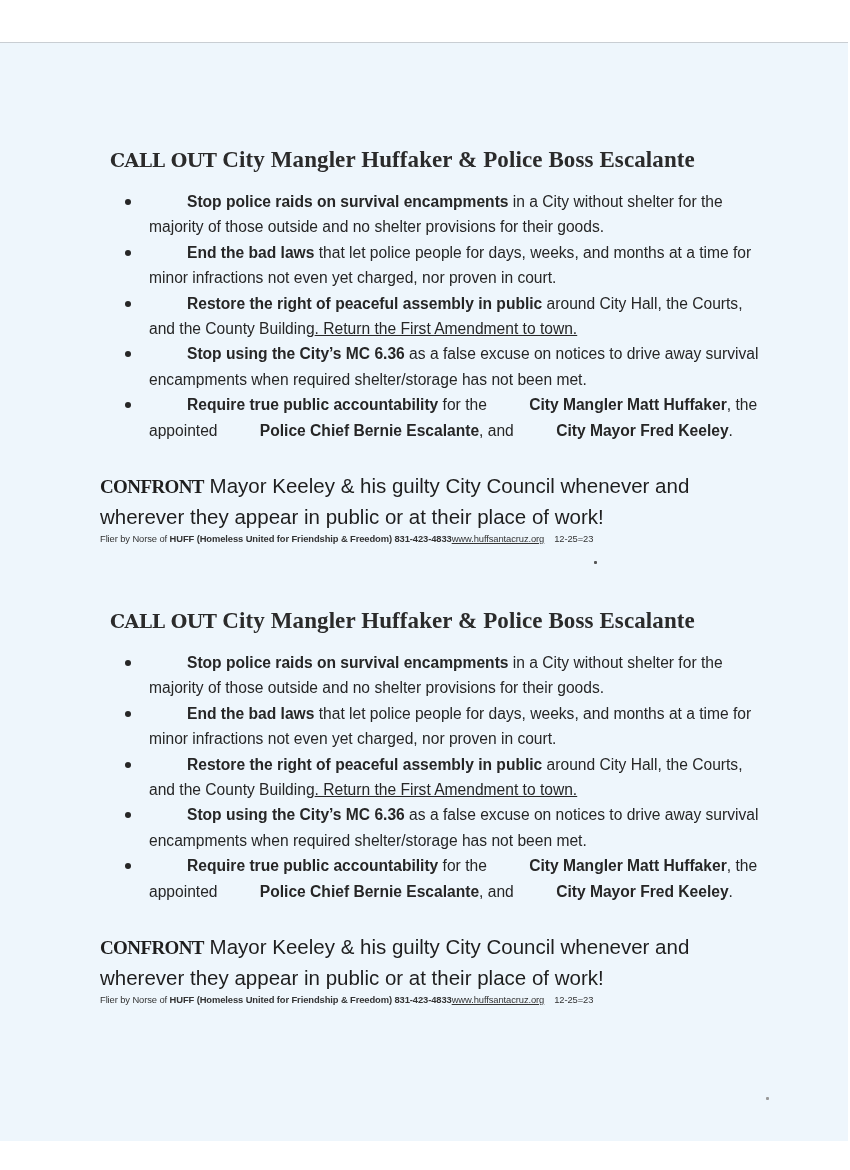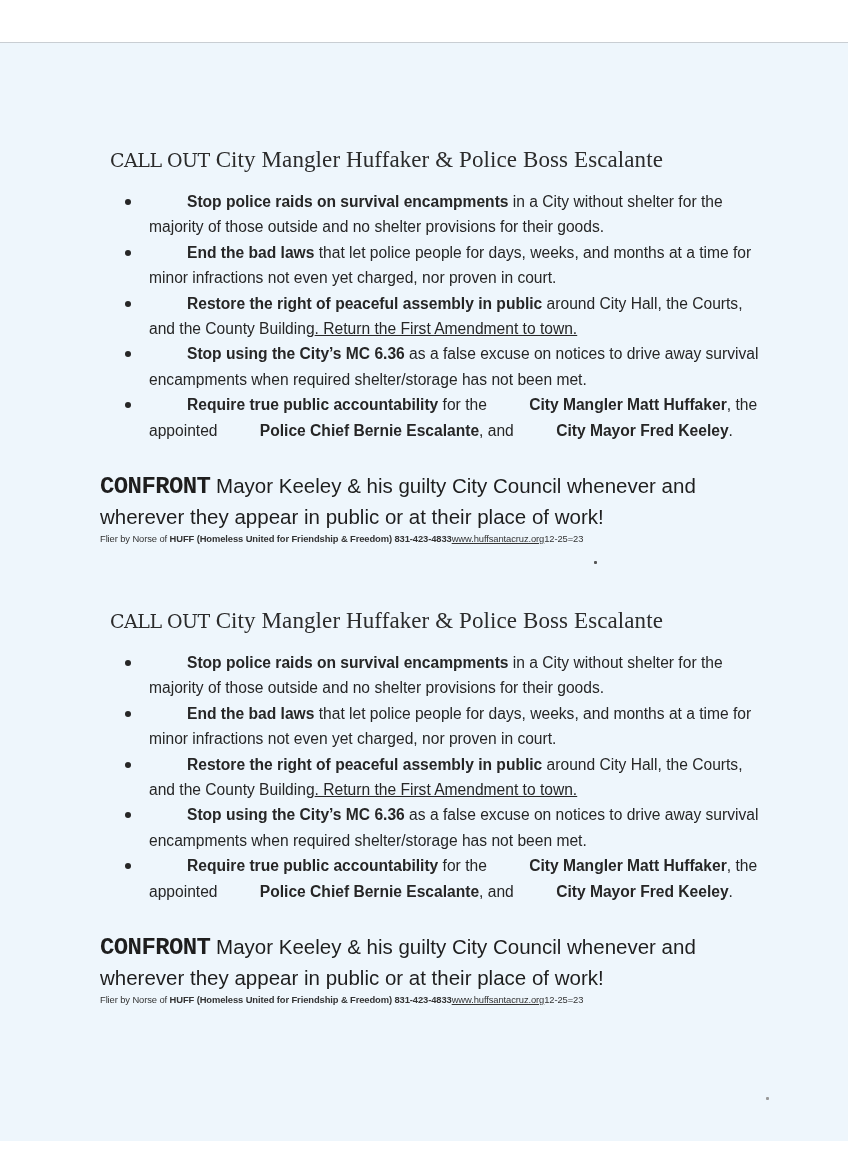--- a/index.html
+++ b/index.html
@@ -11,21 +11,21 @@
     .paper {
       position: absolute; left: 0; top: 42px; width: 848px; height: 1098px;
       background: #eef6fc;
       border-top: 1px solid #c9ced3;
     }
     .flyer { position: absolute; left: 0; width: 848px; }
     .flyer.one { top: 104px; }
     .flyer.two { top: 565px; }
     .headline {
       position: absolute; left: 110px; top: 0; margin: 0;
-      font-family: "Liberation Serif", serif; font-size: 23px; font-weight: normal;
+      font-family: "Liberation Serif", serif; font-size: 23px; font-weight: bold;
       color: #2b2b2b; white-space: nowrap; letter-spacing: 0.1px;
     }
     .headline .lead { font-family: "DejaVu Serif", serif; font-size: 19px; letter-spacing: -0.5px; }
     ul.points {
       position: absolute; left: 120px; top: 42px; margin: 0; padding: 0; list-style: none;
       width: 640px;
     }
     ul.points li {
       position: relative; padding-left: 29px;
       font-family: "Liberation Sans", sans-serif; font-size: 15.6px; line-height: 25.4px;
@@ -35,29 +35,29 @@
       position: absolute; left: 5px; top: 10px; width: 6px; height: 6px;
       border-radius: 50%; background: #262626;
     }
     ul.points li b { font-weight: bold; margin-left: 38px; }
     ul.points li u { text-decoration: underline; text-align: right; }
     .confront {
       position: absolute; left: 100px; top: 324px; margin: 0; width: 660px;
       font-family: "Liberation Sans", sans-serif; font-size: 20.5px; line-height: 30px;
       color: #1e1e1e;
     }
-    .confront .lead { font-family: Liberation Mono, monospace; font-weight: bold; font-size: 24px; letter-spacing: -0.6px; }
+    .confront .lead { font-family: Liberation Serif, serif; font-weight: bold; font-size: 19px; letter-spacing: -0.6px; }
     .credit {
       position: absolute; left: 100px; top: 386px; margin: 0; white-space: nowrap;
       font-family: "Liberation Sans", sans-serif; font-size: 9.4px; color: #333;
       letter-spacing: -0.1px;
     }
     .credit b { font-weight: bold; }
     .credit .url { text-decoration: underline; }
-    .credit .date { margin-left: 0; }
+    .credit .date { margin-left: 10px; }
     .speck { position: absolute; width: 3px; height: 3px; background: #555; border-radius: 1px; }
   </style>
 </head>
 <body>
 
 <div class="paper" style="background: rgb(238, 246, 252);">
 
   <section class="flyer one">
     <h1 class="headline"><span class="lead">CALL OUT</span><span> City Mangler Huffaker &amp; Police Boss Escalante</span></h1>
     <ul class="points">

